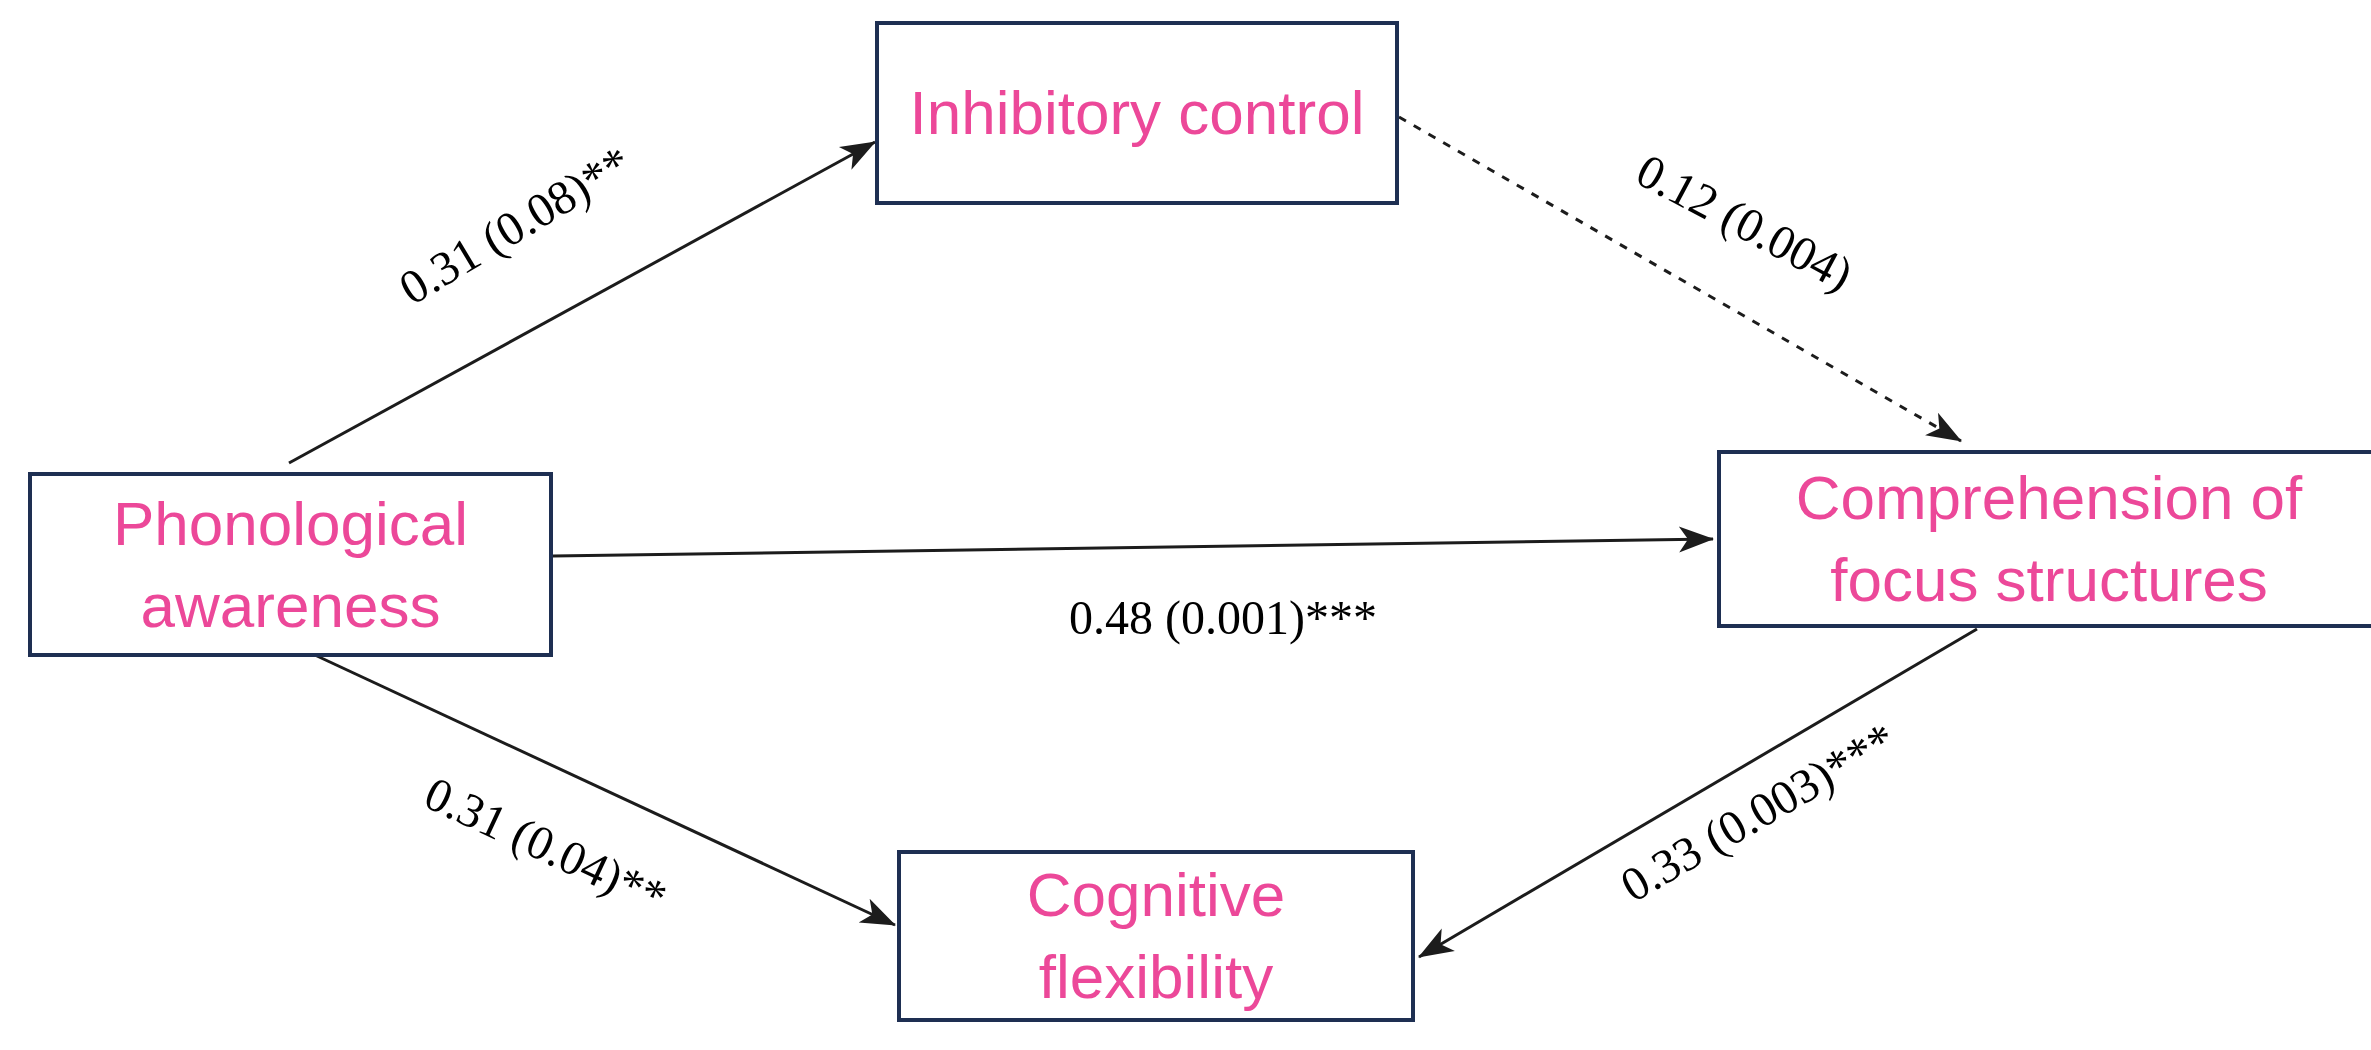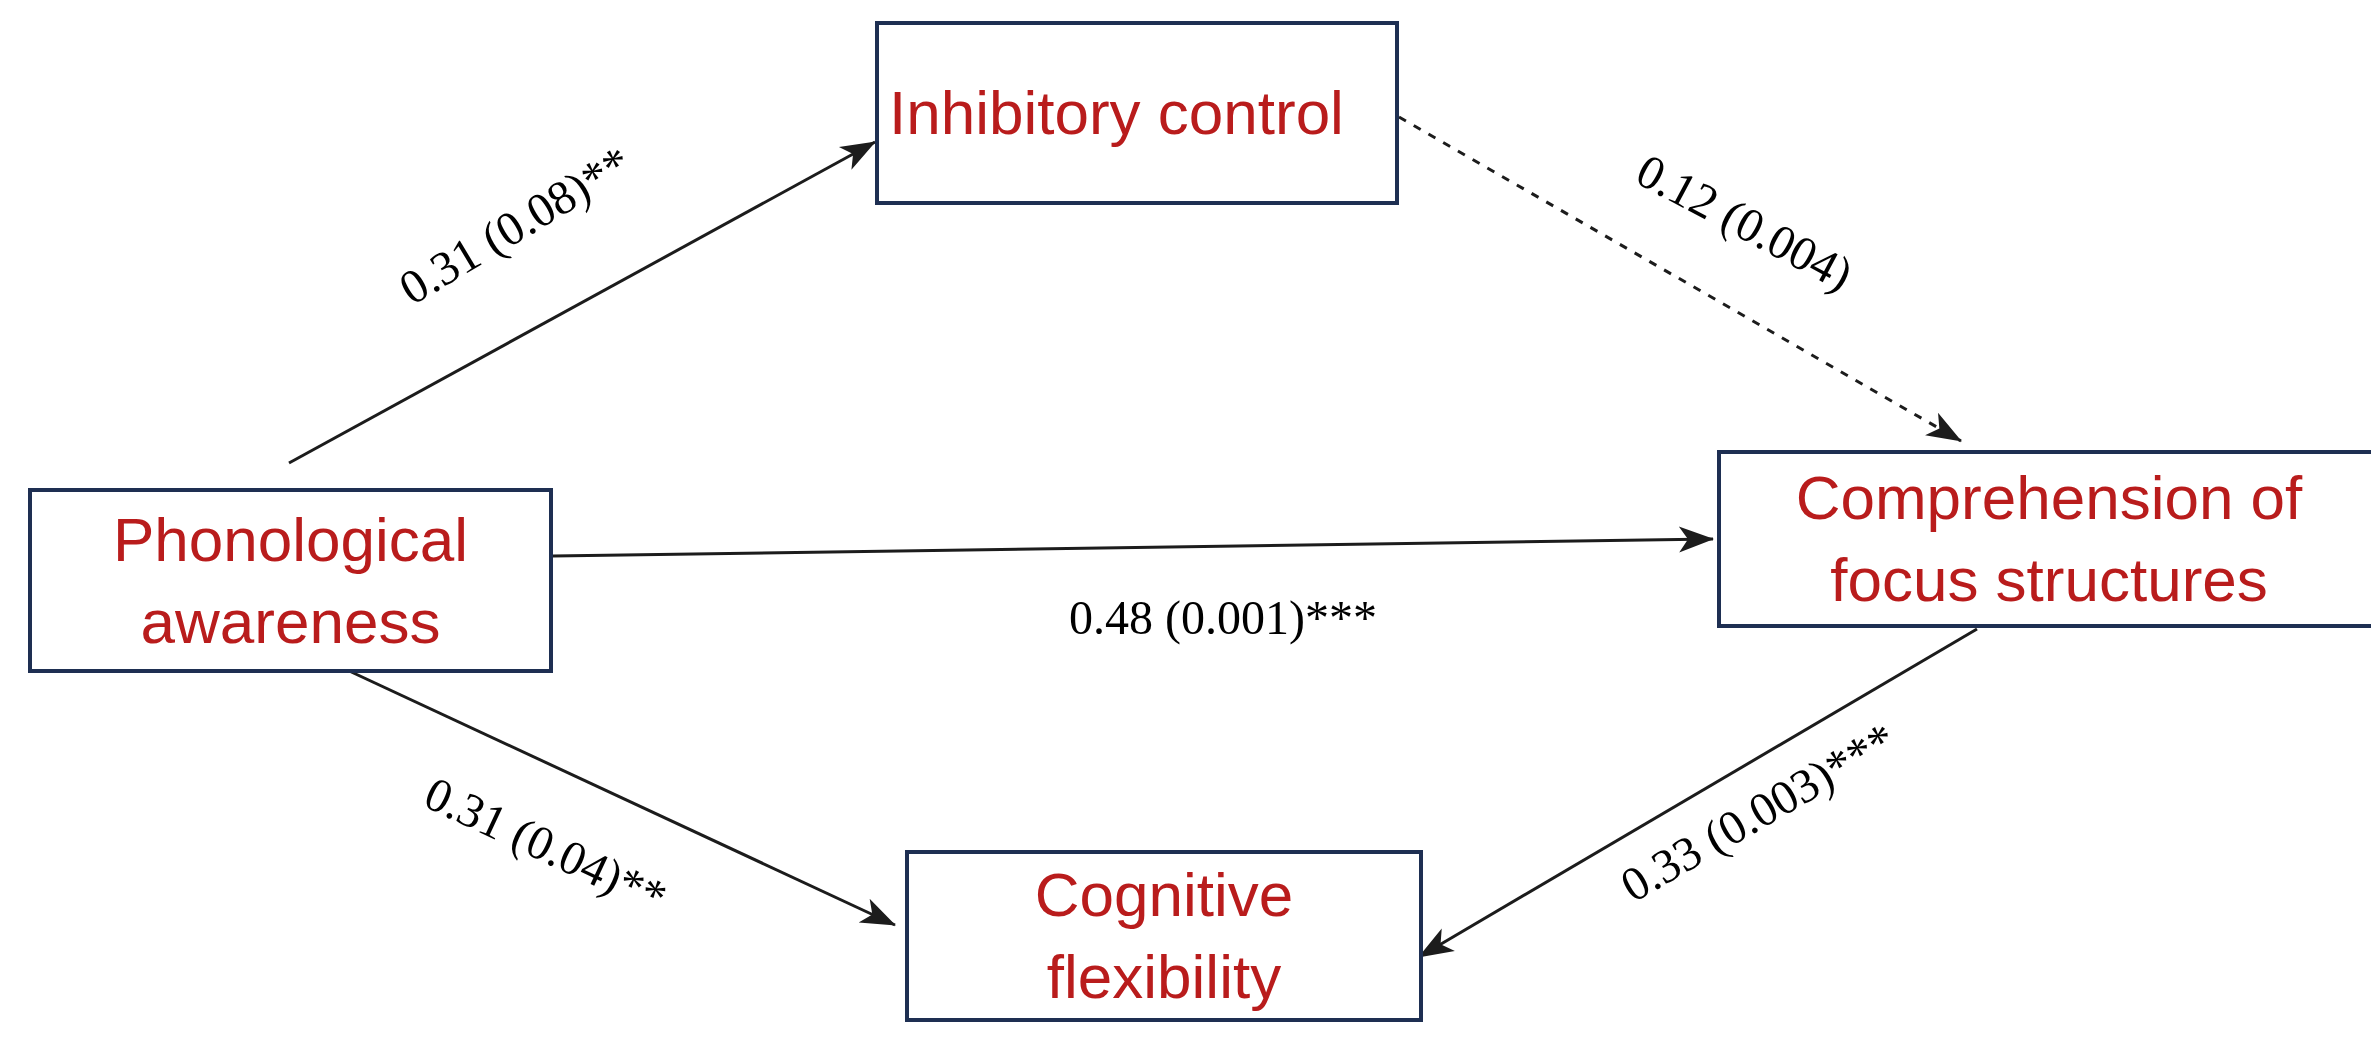--- a/index.html
+++ b/index.html
@@ -30,33 +30,34 @@
   .edge-line.dashed {
     stroke-dasharray: 8 9;
   }
   .node-box {
     position: absolute;
     box-sizing: border-box;
     border: 4px solid var(--box-border, #1e2f52);
     background: #ffffff;
     display: flex;
     align-items: center;
+    justify-content: center;
     text-align: center;
     font-size: 62px;
     line-height: 1.32;
-    color: #b91c1c;
+    color: #ec4899;
   }
   .node-box .node-label {
     display: block;
     padding: 0 10px;
   }
   .node-inhibitory     { left: 875px;  top: 21px;  width: 524px; height: 184px; }
-  .node-phonological   { left: 28px;   top: 488px; width: 525px; height: 185px; }
+  .node-phonological   { left: 28px;   top: 472px; width: 525px; height: 185px; }
   .node-comprehension  { left: 1717px; top: 450px; width: 664px; height: 178px; }
-  .node-cognitive      { left: 897px;  top: 850px; width: 518px; height: 172px; margin-left: 8px; }
+  .node-cognitive      { left: 897px;  top: 850px; width: 518px; height: 172px; }
   .edge-label {
     position: absolute;
     font-family: "Liberation Serif", serif;
     font-size: 48px;
     color: #000000;
     white-space: nowrap;
   }
   .label-a { left: 515px;  top: 225px; transform: translate(-50%,-50%) rotate(-31deg); }
   .label-b { left: 1745px; top: 222px; transform: translate(-50%,-50%) rotate(28deg); }
   .label-c { left: 1223px; top: 617px; transform: translate(-50%,-50%); }

